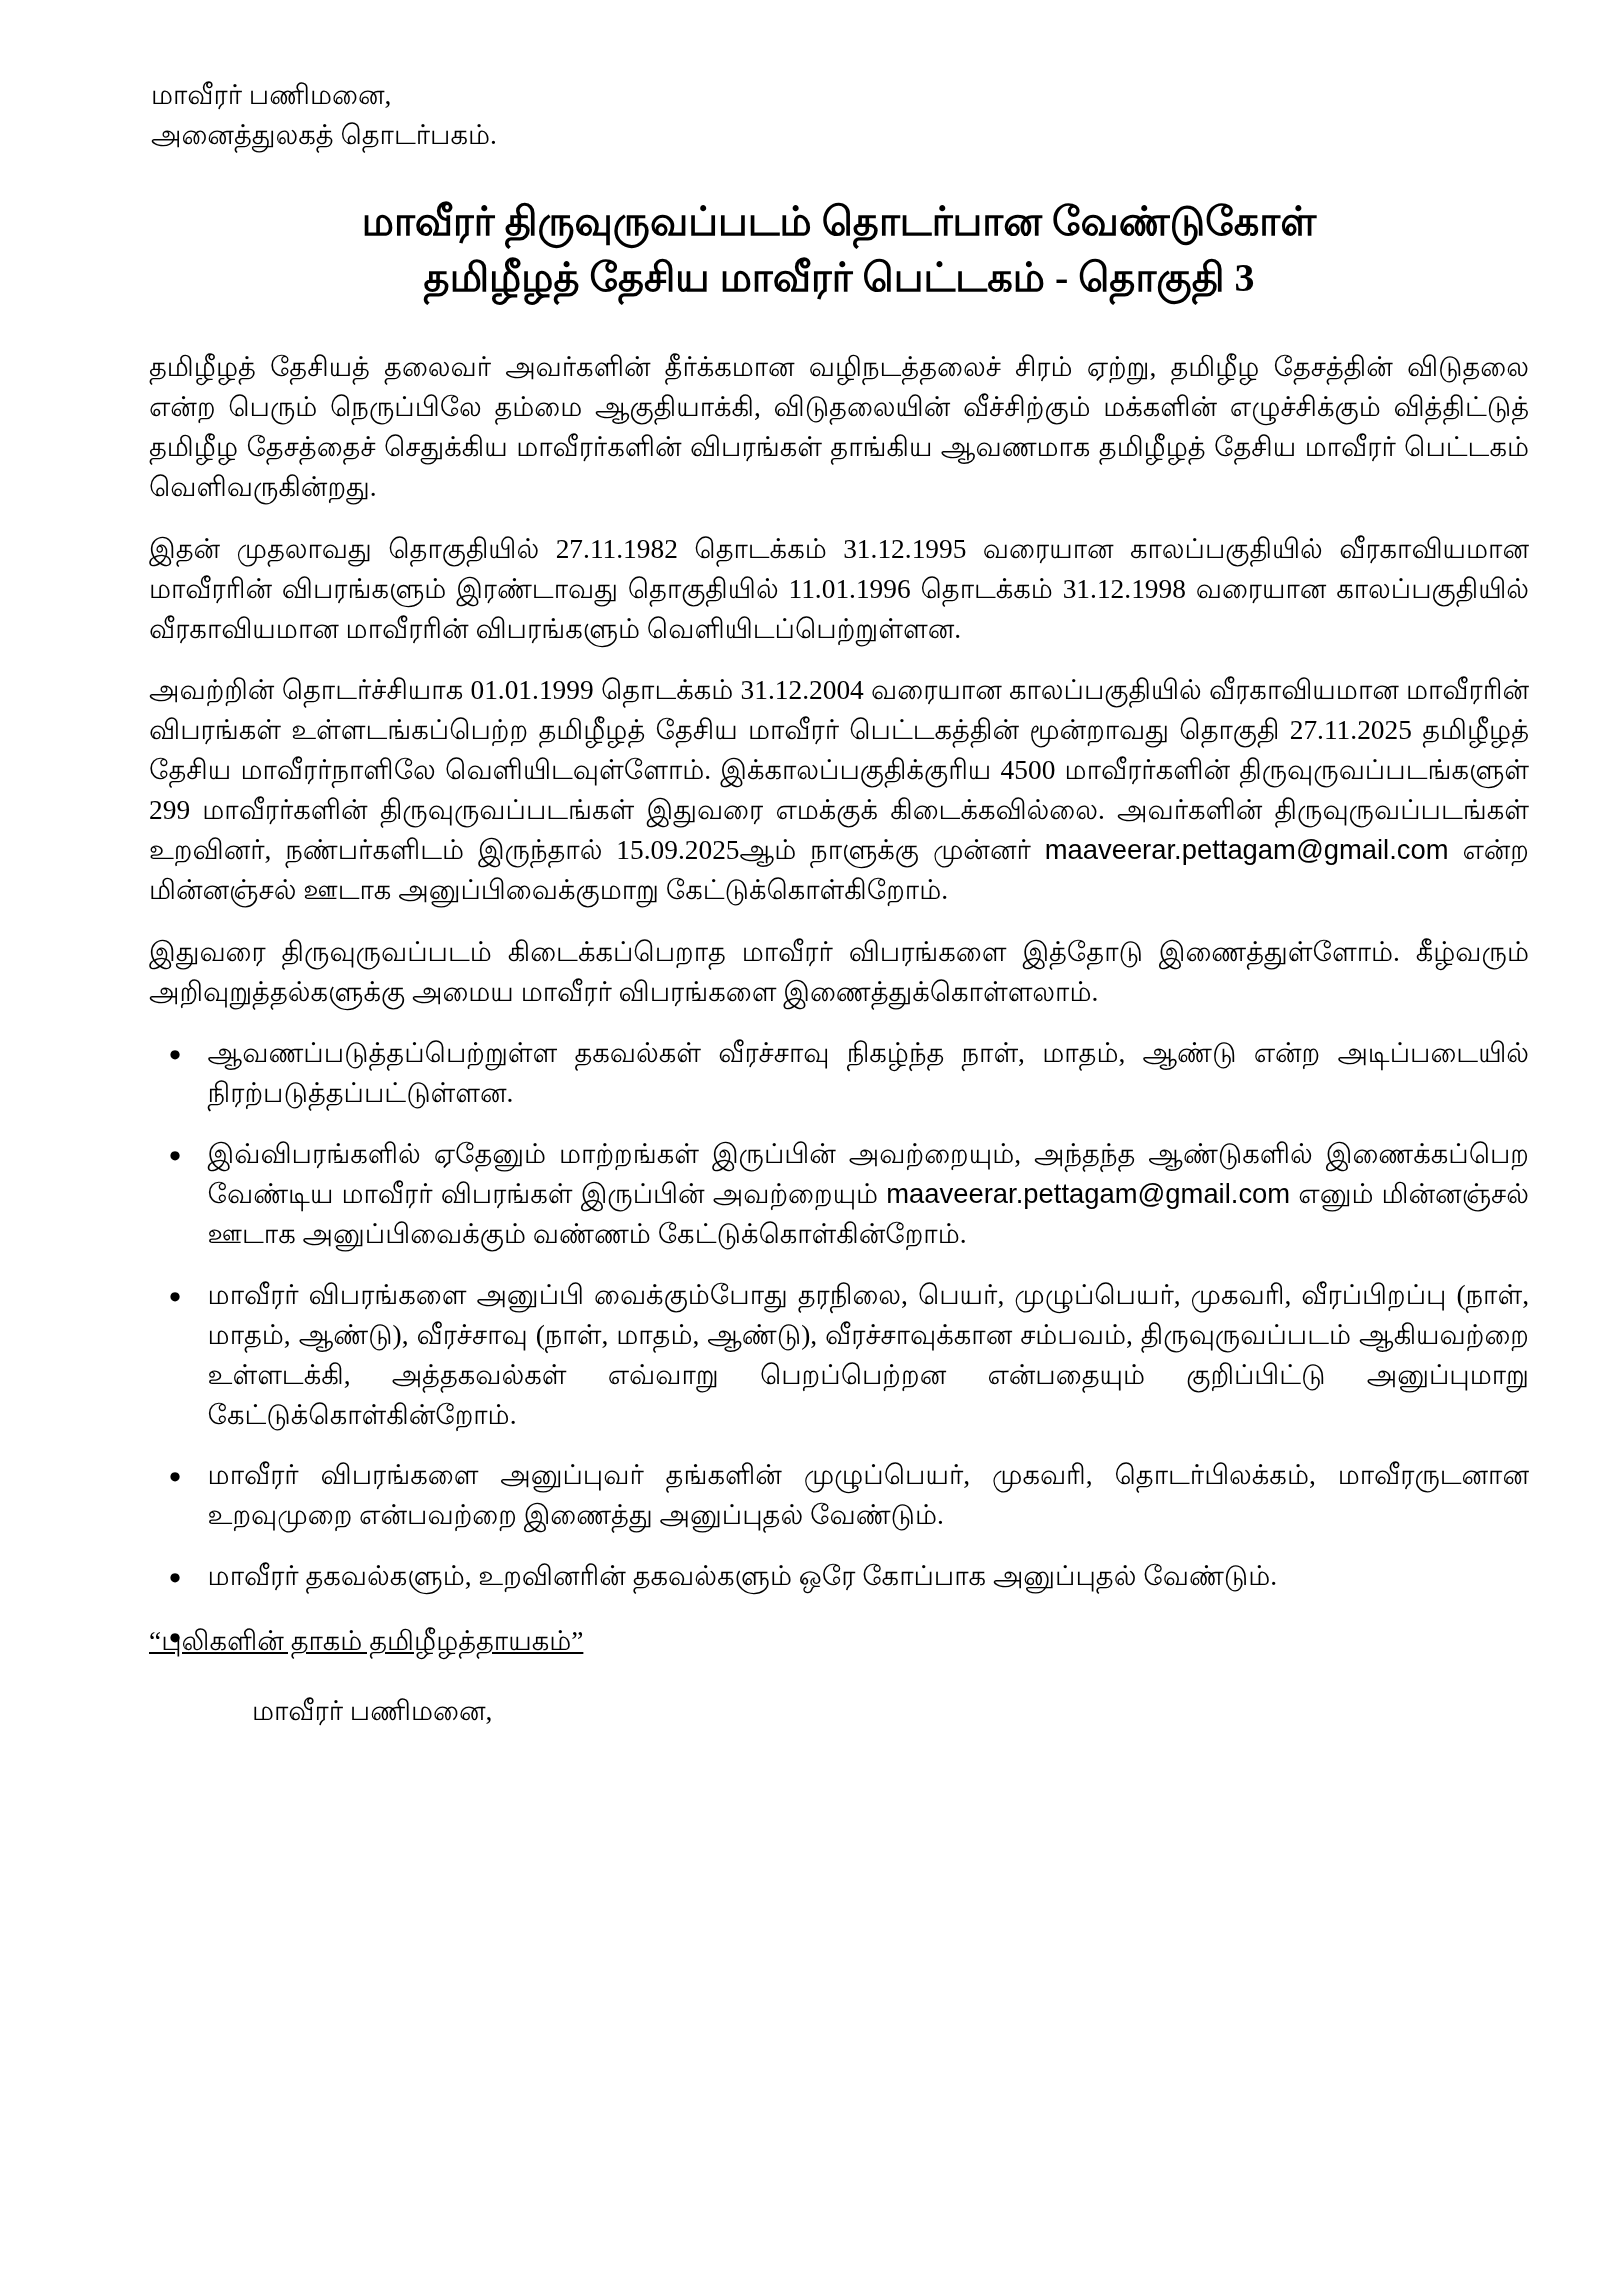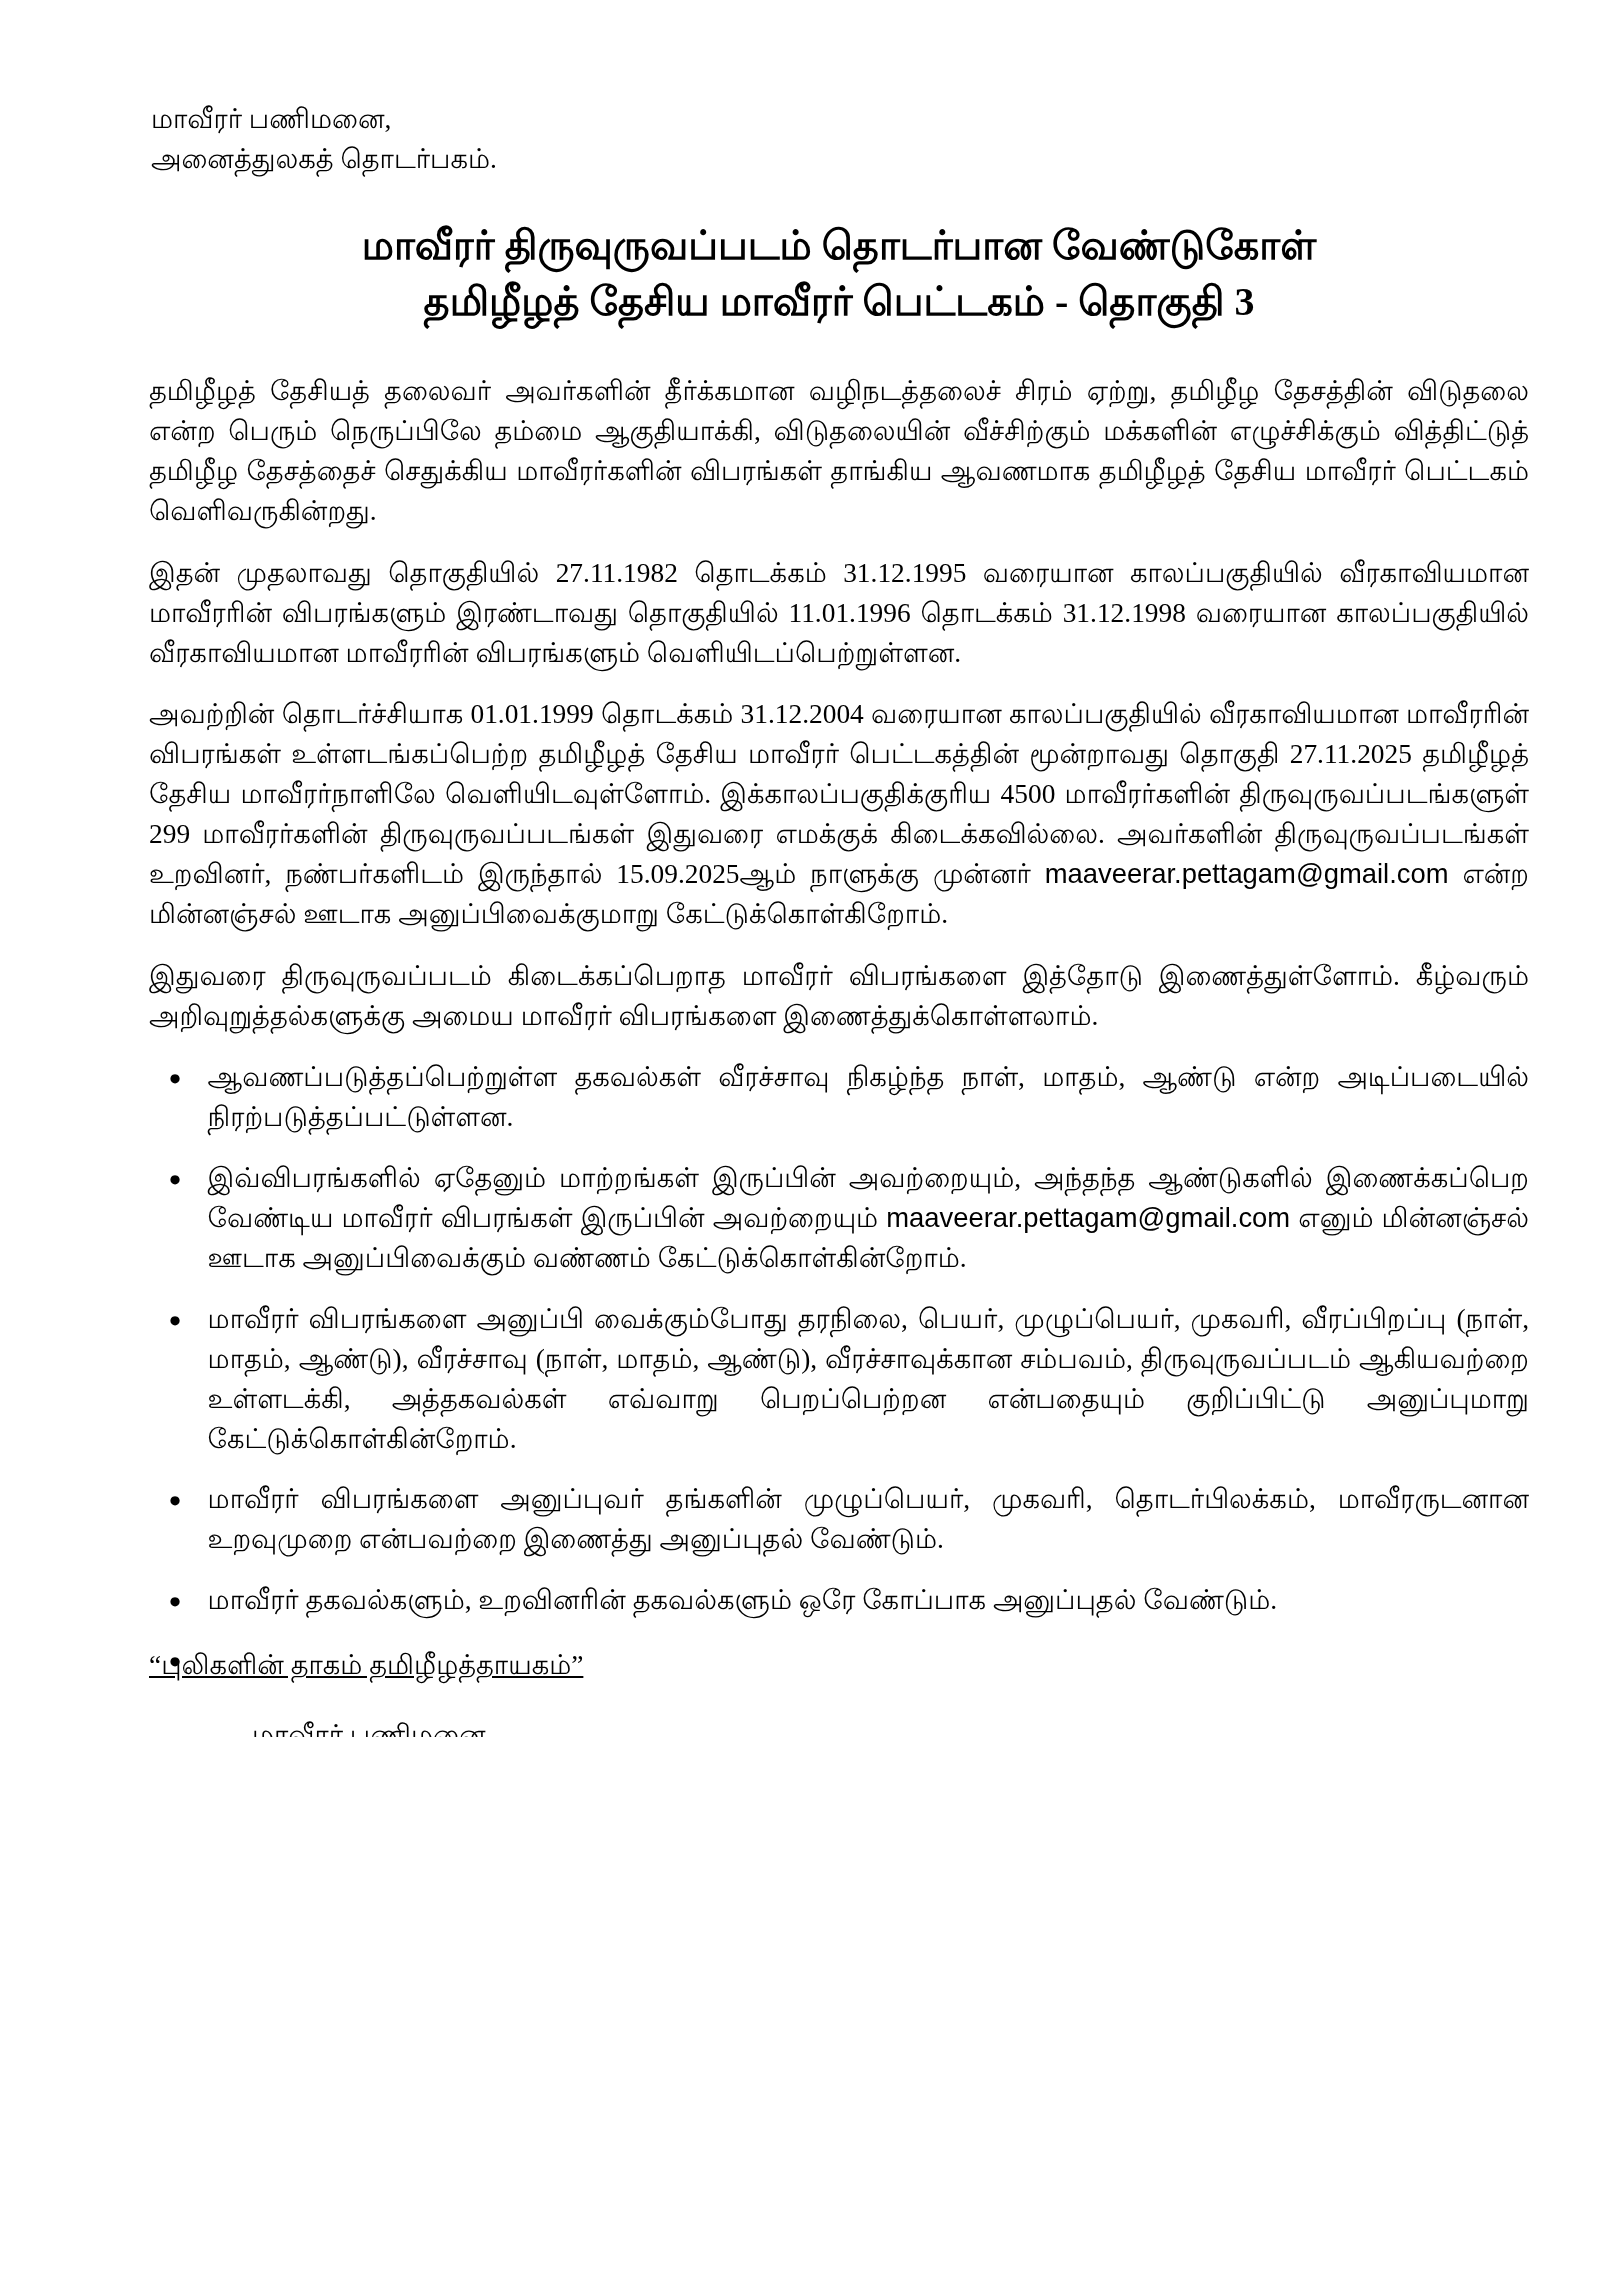--- a/index.html
+++ b/index.html
@@ -7,21 +7,21 @@
     padding: 0;
     background: #ffffff;
   }
   .page {
     position: relative;
     width: 1621px;
     height: 1737px;
     box-sizing: border-box;
     background: #ffffff;
     color: #000000;
-    padding: 99px 92px 0 149px;
+    padding: 75px 92px 0 149px;
     font-family: "Liberation Serif", serif;
     font-size: 27.4px;
     overflow: hidden;
   }
   .addr-top {
     line-height: 40px;
     margin: 0 0 35px 2px;
   }
   .doc-title {
     text-align: center;

